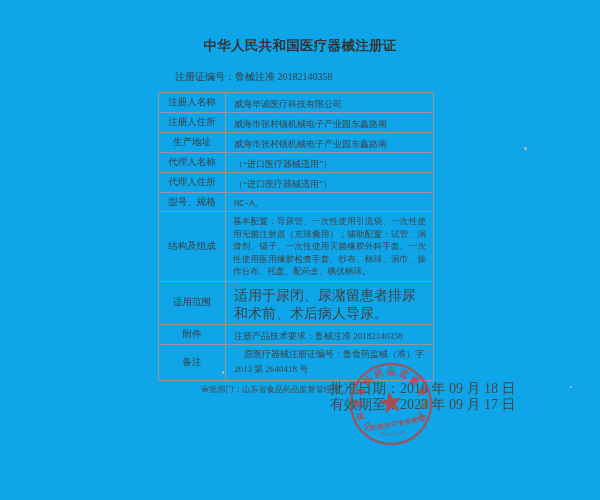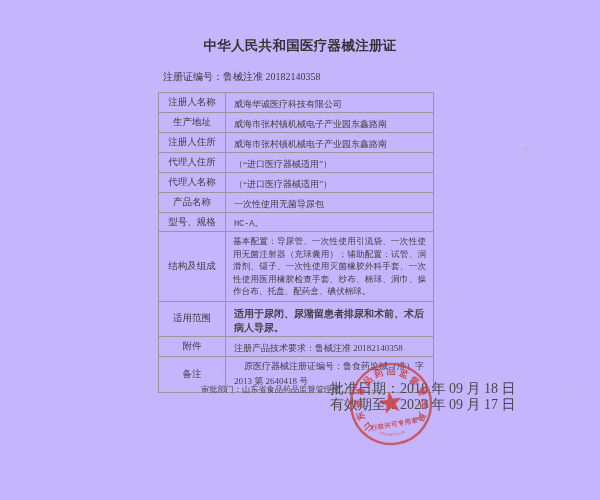--- a/index.html
+++ b/index.html
@@ -1,39 +1,39 @@
 <!DOCTYPE html>
 <html><head>
 <meta charset="utf-8">
 <style>
   html,body{margin:0;padding:0;background:#ffffff;}
   .canvas{
     position:relative;width:600px;height:500px;overflow:hidden;
-    background:#c4b5fd;
+    background:#0ea5e9;
     font-family:"Liberation Serif","DejaVu Serif",serif;
     color:#3f3f3f;
   }
   .doc-title{
     position:absolute;top:37px;left:0;width:600px;text-align:center;
     font-size:13.5px;font-weight:600;letter-spacing:.3px;color:#353535;
   }
-  .cert-line{position:absolute;left:163px;top:70px;font-size:10px;color:#3c3c3c;}
+  .cert-line{position:absolute;left:175px;top:70px;font-size:10px;color:#3c3c3c;}
   .cert-table{
     position:absolute;left:158px;top:92px;width:276px;
     border-collapse:collapse;table-layout:fixed;
   }
   .cert-table td{
     border:1px solid #979797;overflow:hidden;
     vertical-align:middle;
     margin-top:11px;
   }
   td.lbl{width:66px;text-align:center;font-size:9.5px;padding:0;color:#3c3c3c;}
   td.val{font-size:9px;padding:5px 5px 1px 8px;color:#424242;}
   td.val.para{font-size:8.6px;line-height:12.6px;padding:3px 7px;text-align:justify;}
-  td.val.fit{font-size:10px;font-weight:bold;}
+  td.val.fit{font-size:14px;}
   td.val.remark{font-size:9px;line-height:15.5px;padding:2px 8px;text-indent:10px;vertical-align:top;font-family:Liberation Serif, serif;}
   .footer-dept{position:absolute;left:158px;top:384px;font-size:8.2px;color:#474747;padding-left:43px;}
   .footer-dates{position:absolute;left:330px;top:381px;font-size:14px;line-height:15.5px;color:#474747;}
   .seal{position:absolute;left:340px;top:353px;width:102px;height:102px;}
   .seal text{font-family:"Liberation Serif","DejaVu Serif",serif;font-weight:bold;}
   .speck{position:absolute;background:#b9b9b9;border-radius:50%;}
 </style>
 </head>
 <body>
 
@@ -45,38 +45,34 @@
     <span>注册证编号：</span><span>鲁械注准 20182140358</span>
   </div>
 
   <table class="cert-table">
     <tbody>
       <tr style="height:19px">
         <td class="lbl">注册人名称</td>
         <td class="val">威海华诚医疗科技有限公司</td>
       </tr>
       <tr style="height:19px">
-        <td class="lbl">生产地址</td>
-        <td class="val">威海市张村镇机械电子产业园东鑫路南</td>
-      </tr>
-      <tr style="height:19px">
         <td class="lbl">注册人住所</td>
         <td class="val">威海市张村镇机械电子产业园东鑫路南</td>
       </tr>
       <tr style="height:19px">
-        <td class="lbl">代理人住所</td>
-        <td class="val">（“进口医疗器械适用”）</td>
+        <td class="lbl">生产地址</td>
+        <td class="val">威海市张村镇机械电子产业园东鑫路南</td>
       </tr>
       <tr style="height:19px">
         <td class="lbl">代理人名称</td>
         <td class="val">（“进口医疗器械适用”）</td>
       </tr>
       <tr style="height:19px">
-        <td class="lbl">产品名称</td>
-        <td class="val">一次性使用无菌导尿包</td>
+        <td class="lbl">代理人住所</td>
+        <td class="val">（“进口医疗器械适用”）</td>
       </tr>
       <tr style="height:19px">
         <td class="lbl">型号、规格</td>
         <td class="val" style="font-family:'Liberation Mono','DejaVu Sans Mono',monospace;font-size:8.5px;">HC-A。</td>
       </tr>
       <tr style="height:63px">
         <td class="lbl">结构及组成</td>
         <td class="val para">基本配置：导尿管、一次性使用引流袋、一次性使用无菌注射器（充球囊用）；辅助配置：试管、润滑剂、镊子、一次性使用灭菌橡胶外科手套、一次性使用医用橡胶检查手套、纱布、棉球、洞巾、操作台布、托盘、配药盒、碘伏棉球。</td>
       </tr>
       <tr style="height:16px">

